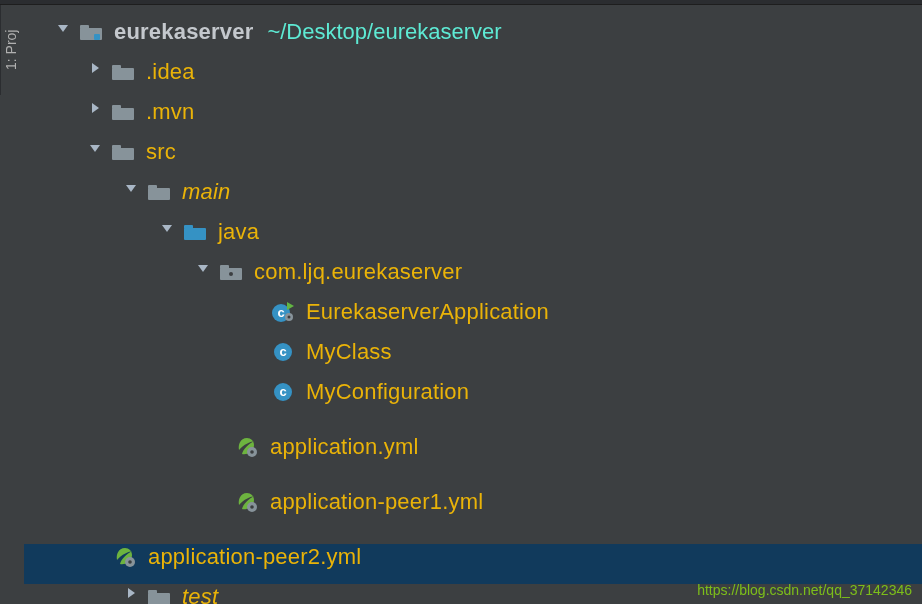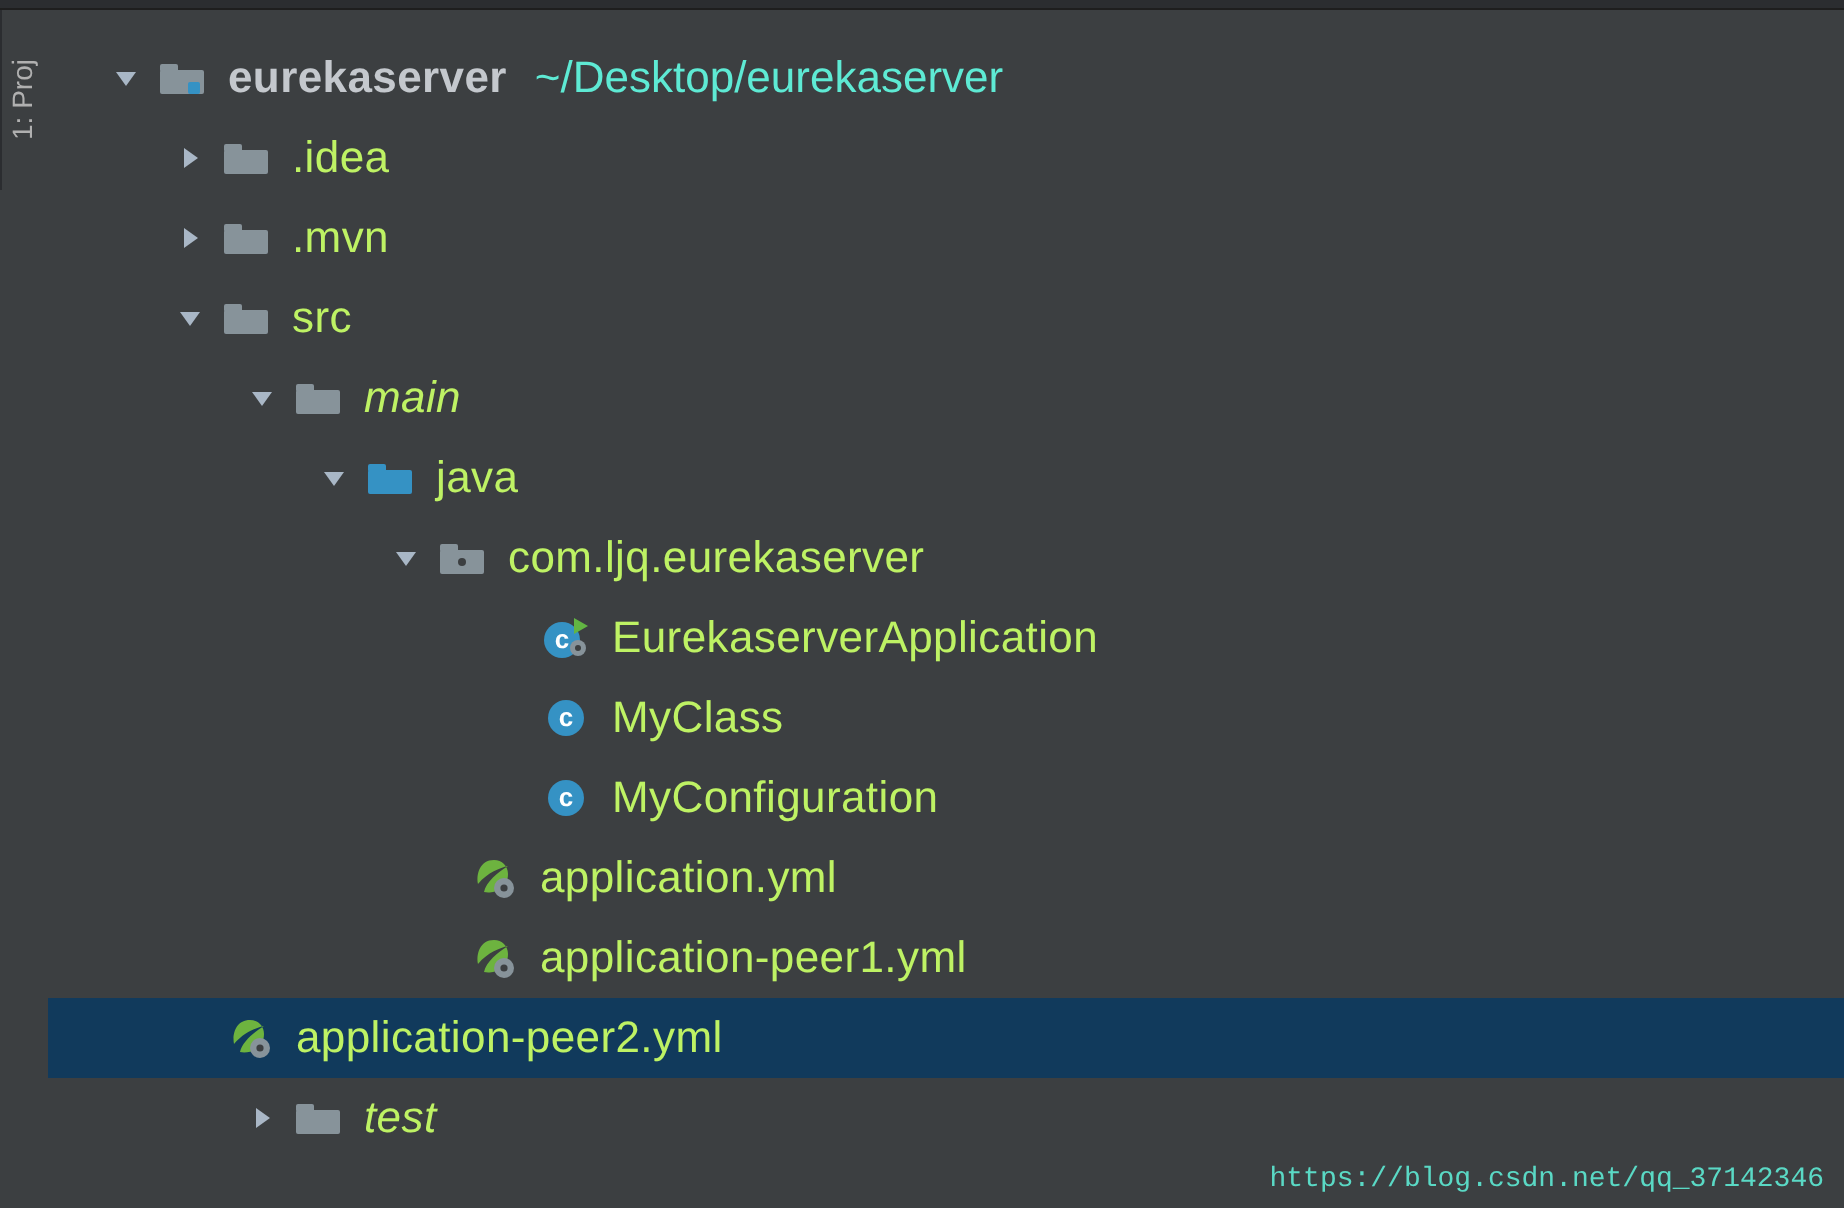--- a/index.html
+++ b/index.html
@@ -4,43 +4,43 @@
   <style>
     * { box-sizing: border-box; margin: 0; padding: 0; font-family: -apple-system, BlinkMacSystemFont, "Segoe UI", Helvetica, Arial, sans-serif; }
     body { width: 922px; height: 604px; background: #3c3f41; color: #a9b7c6; font-size: 22px; overflow: hidden; position: relative; }
     
     .top-border { height: 5px; background: #2b2d30; border-bottom: 1px solid #1e1e1e; }
     
     .side-tab { position: absolute; left: 0; top: 5px; width: 24px; height: 90px; background: #3c3f41; border-right: 1px solid #2b2d30; display: flex; align-items: flex-end; justify-content: center; writing-mode: vertical-lr; transform: rotate(180deg); color: #b0b0b0; font-size: 14px; padding: 4px 2px; font-weight: 500; }
     
     .tree { position: absolute; left: 24px; top: 5px; right: 0; bottom: 0; background: #3c3f41; padding-top: 14px; }
     
-    .row { display: flex; align-items: center; height: 40px; white-space: nowrap; user-select: none; cursor: default; }
+    .row { display: flex; align-items: flex-start; height: 40px; white-space: nowrap; user-select: none; cursor: default; }
     .row.selected { background: #113a5c; }
     
     .arrow { width: 18px; height: 18px; display: inline-flex; align-items: center; justify-content: center; flex-shrink: 0; margin-right: 6px; }
     .arrow svg { width: 14px; height: 14px; fill: #a9b7c6; }
     
     .icon-wrap { width: 26px; height: 26px; display: inline-flex; align-items: center; justify-content: center; flex-shrink: 0; margin-right: 10px; }
     
-    .label { color: #bef264; letter-spacing: 0.2px; }
+    .label { color: #eab308; letter-spacing: 0.2px; }
     .label.bold { font-weight: 700; color: #c4c8cd; }
     .muted { color: #5eead4; margin-left: 14px; }
     
-    .watermark { position: absolute; right: 10px; bottom: 6px; font-size: 14px; color: #5eead4; opacity: 0.9; font-family: Liberation Mono, monospace; }
+    .watermark { position: absolute; right: 10px; bottom: 6px; font-size: 14px; color: #84cc16; opacity: 0.9; font-family: Liberation Sans, sans-serif; }
     
     
     .d0 { padding-left: 30px; }
     .d1 { padding-left: 62px; }
     .d2 { padding-left: 98px; font-style: italic; }
     .d3 { padding-left: 134px; }
     .d4 { padding-left: 170px; }
     .d5 { padding-left: 206px; }
     .dspring { padding-left: 216px; }
-    .dspringfile { padding-left: 216px; }
+    .dspringfile { padding-left: 216px; margin-top: 15px; }
     
     
     .ico-folder { width: 22px; height: 18px; }
     .ico-folder .tab { fill: #87939a; }
     .ico-folder .body { fill: #87939a; }
     .ico-module .badge { fill: #3592c4; }
     .ico-folder.blue .tab, .ico-folder.blue .body { fill: #3592c4; }
     
     
     .ico-package { width: 22px; height: 18px; }

